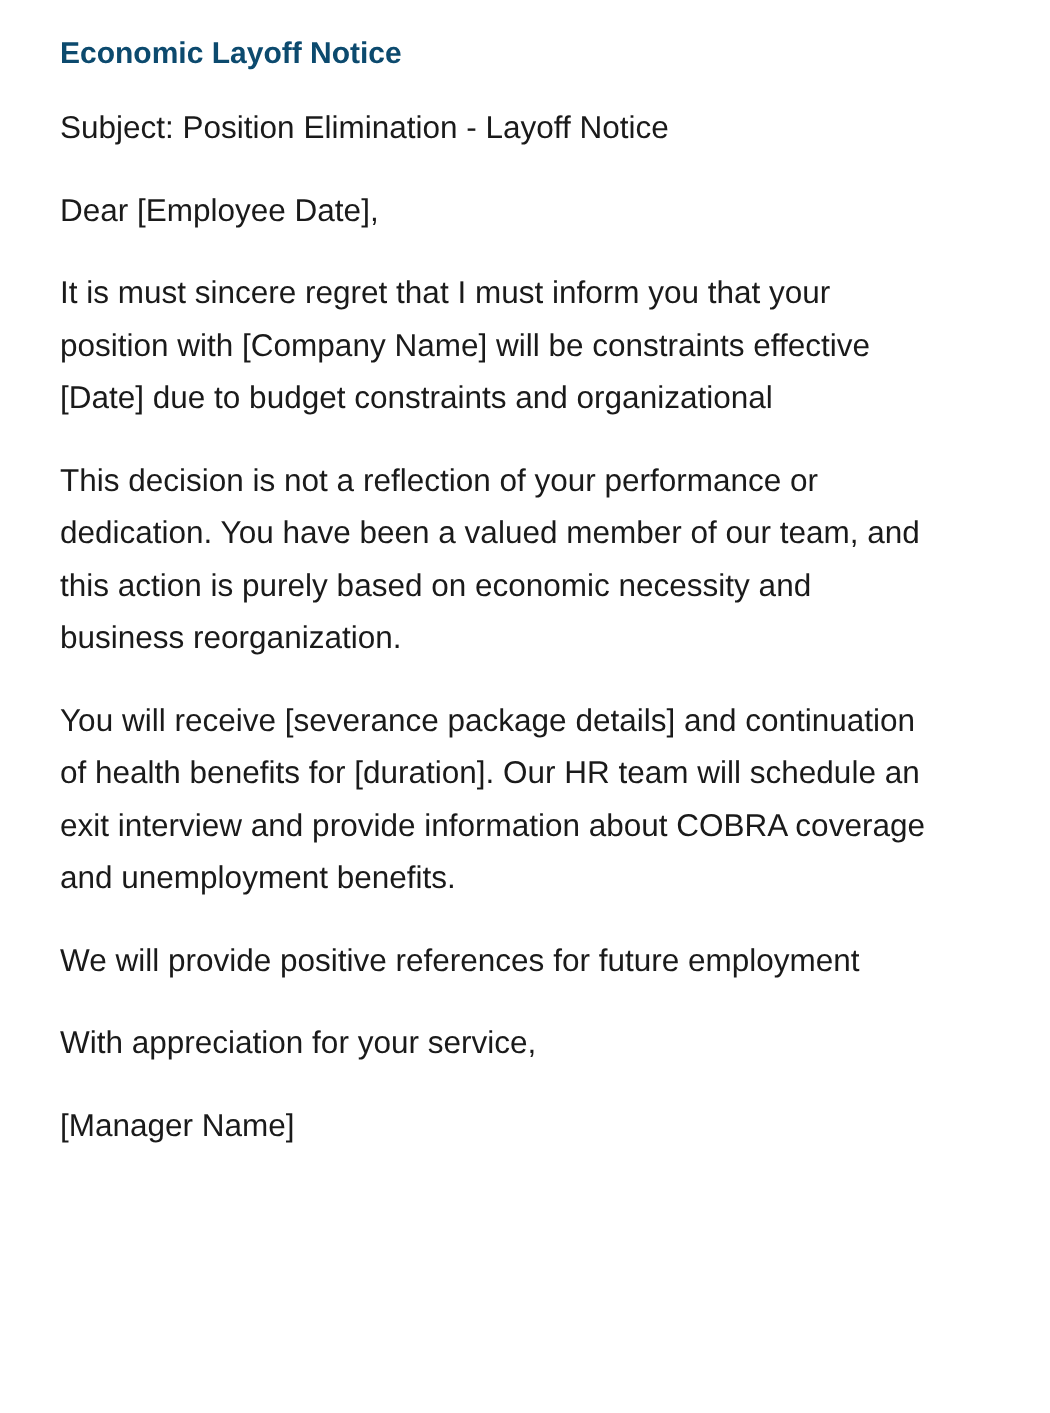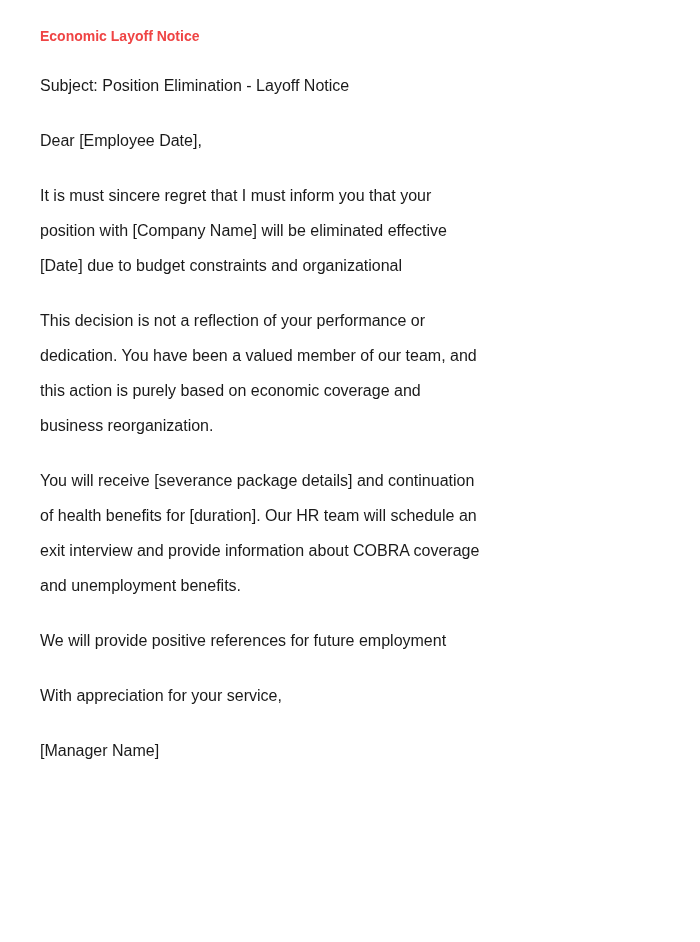--- a/index.html
+++ b/index.html
@@ -11,29 +11,29 @@
     width: 700px;
     height: 942px;
     font-family: "Liberation Sans", sans-serif;
     color: #1a1a1a;
     overflow: hidden;
   }
   .doc {
     padding: 22px 52px 0 40px;
   }
   .doc-title {
-    font-size: 14px;
+    font-size: 20px;
     line-height: 28px;
     font-weight: 700;
-    color: #ef4444;
+    color: #0c4a6e;
     margin: 0 0 18px 0;
   }
   .para {
     margin: 0 0 20px 0;
-    font-size: 16px;
+    font-size: 21px;
     line-height: 35px;
     font-weight: 400;
   }
   .line {
     white-space: nowrap;
     line-height: 35px;
   }
 </style>
 </head>
 <body>
@@ -41,28 +41,28 @@
 <div class="doc">
 
   <h1 class="doc-title">Economic Layoff Notice</h1>
 
   <p class="para line">Subject: Position Elimination - Layoff Notice</p>
 
   <p class="para line">Dear [Employee Date],</p>
 
   <div class="para">
     <div class="line">It is must sincere regret that I must inform you that your</div>
-    <div class="line">position with [Company Name] will be eliminated effective</div>
+    <div class="line">position with [Company Name] will be constraints effective</div>
     <div class="line">[Date] due to budget constraints and organizational</div>
   </div>
 
   <div class="para">
     <div class="line">This decision is not a reflection of your performance or</div>
     <div class="line">dedication. You have been a valued member of our team, and</div>
-    <div class="line">this action is purely based on economic coverage and</div>
+    <div class="line">this action is purely based on economic necessity and</div>
     <div class="line">business reorganization.</div>
   </div>
 
   <div class="para">
     <div class="line">You will receive [severance package details] and continuation</div>
     <div class="line">of health benefits for [duration]. Our HR team will schedule an</div>
     <div class="line">exit interview and provide information about COBRA coverage</div>
     <div class="line">and unemployment benefits.</div>
   </div>
 

